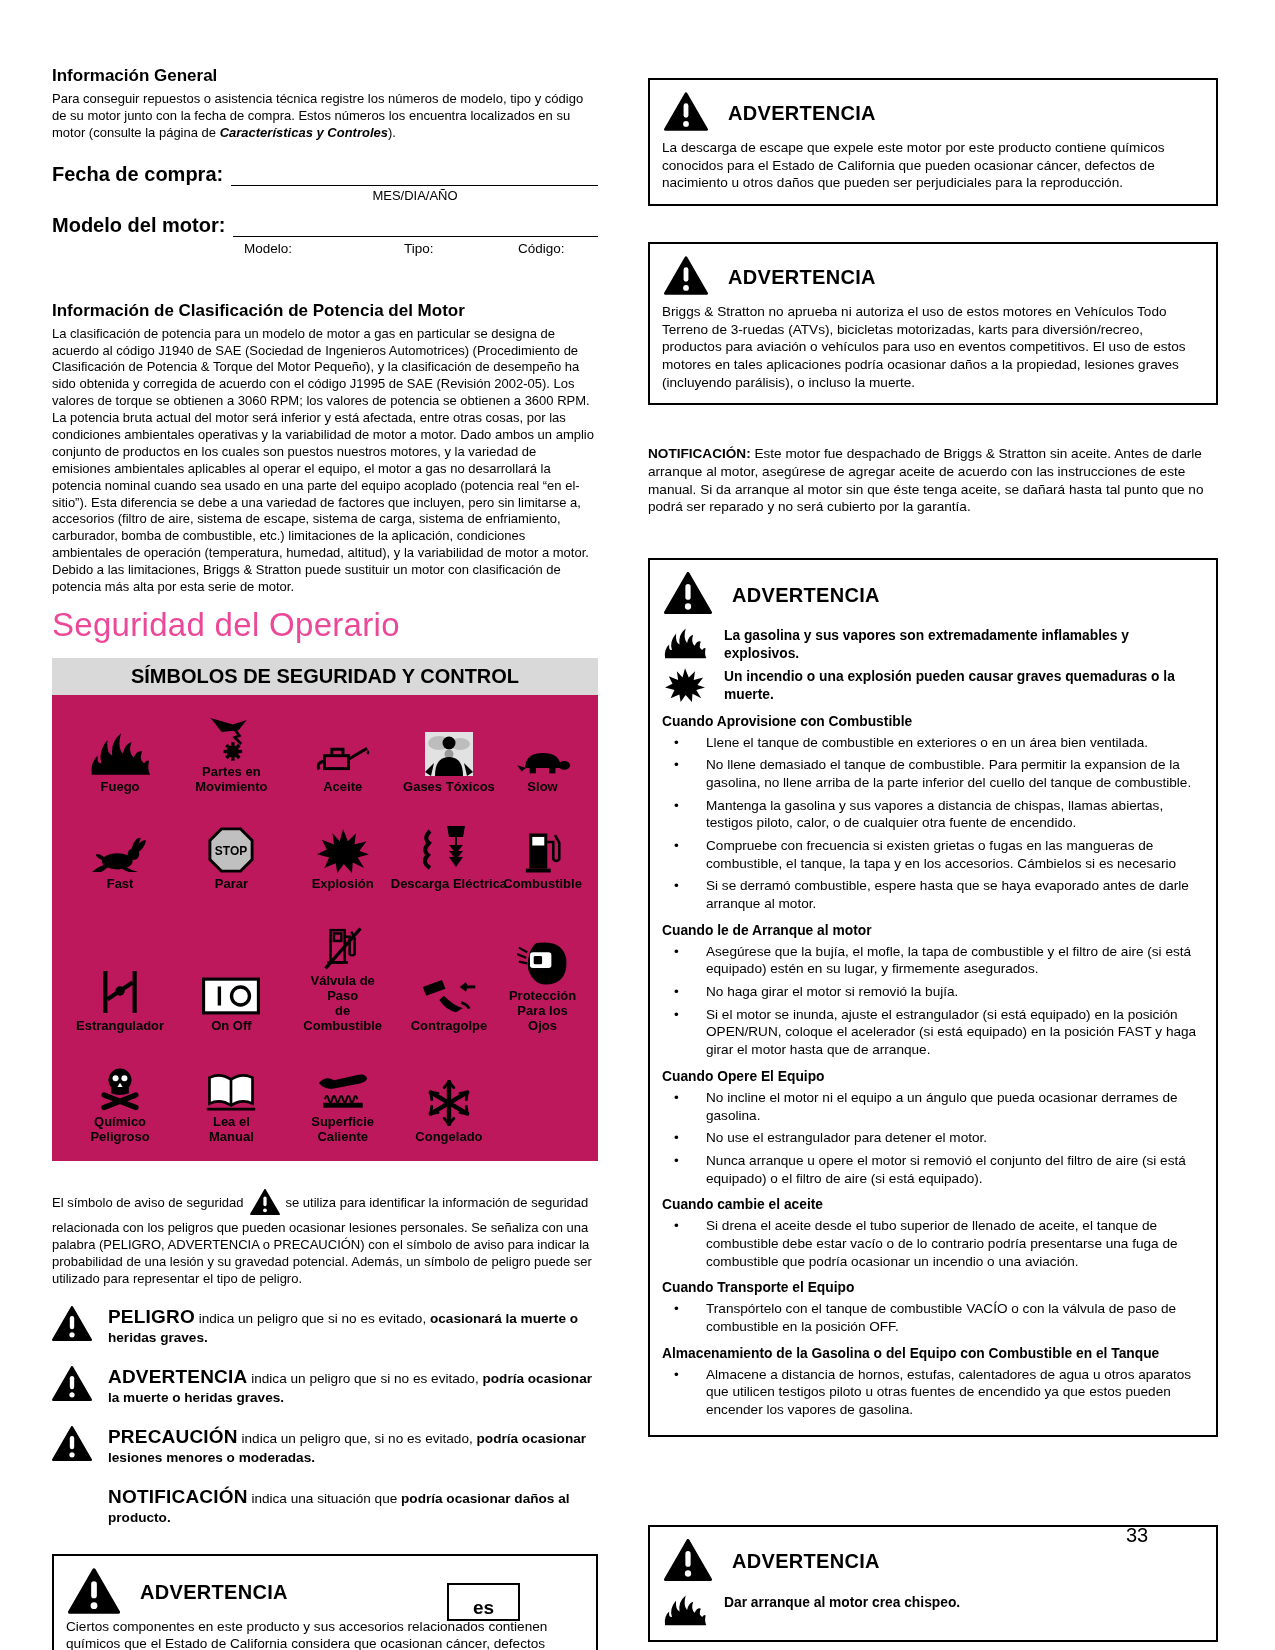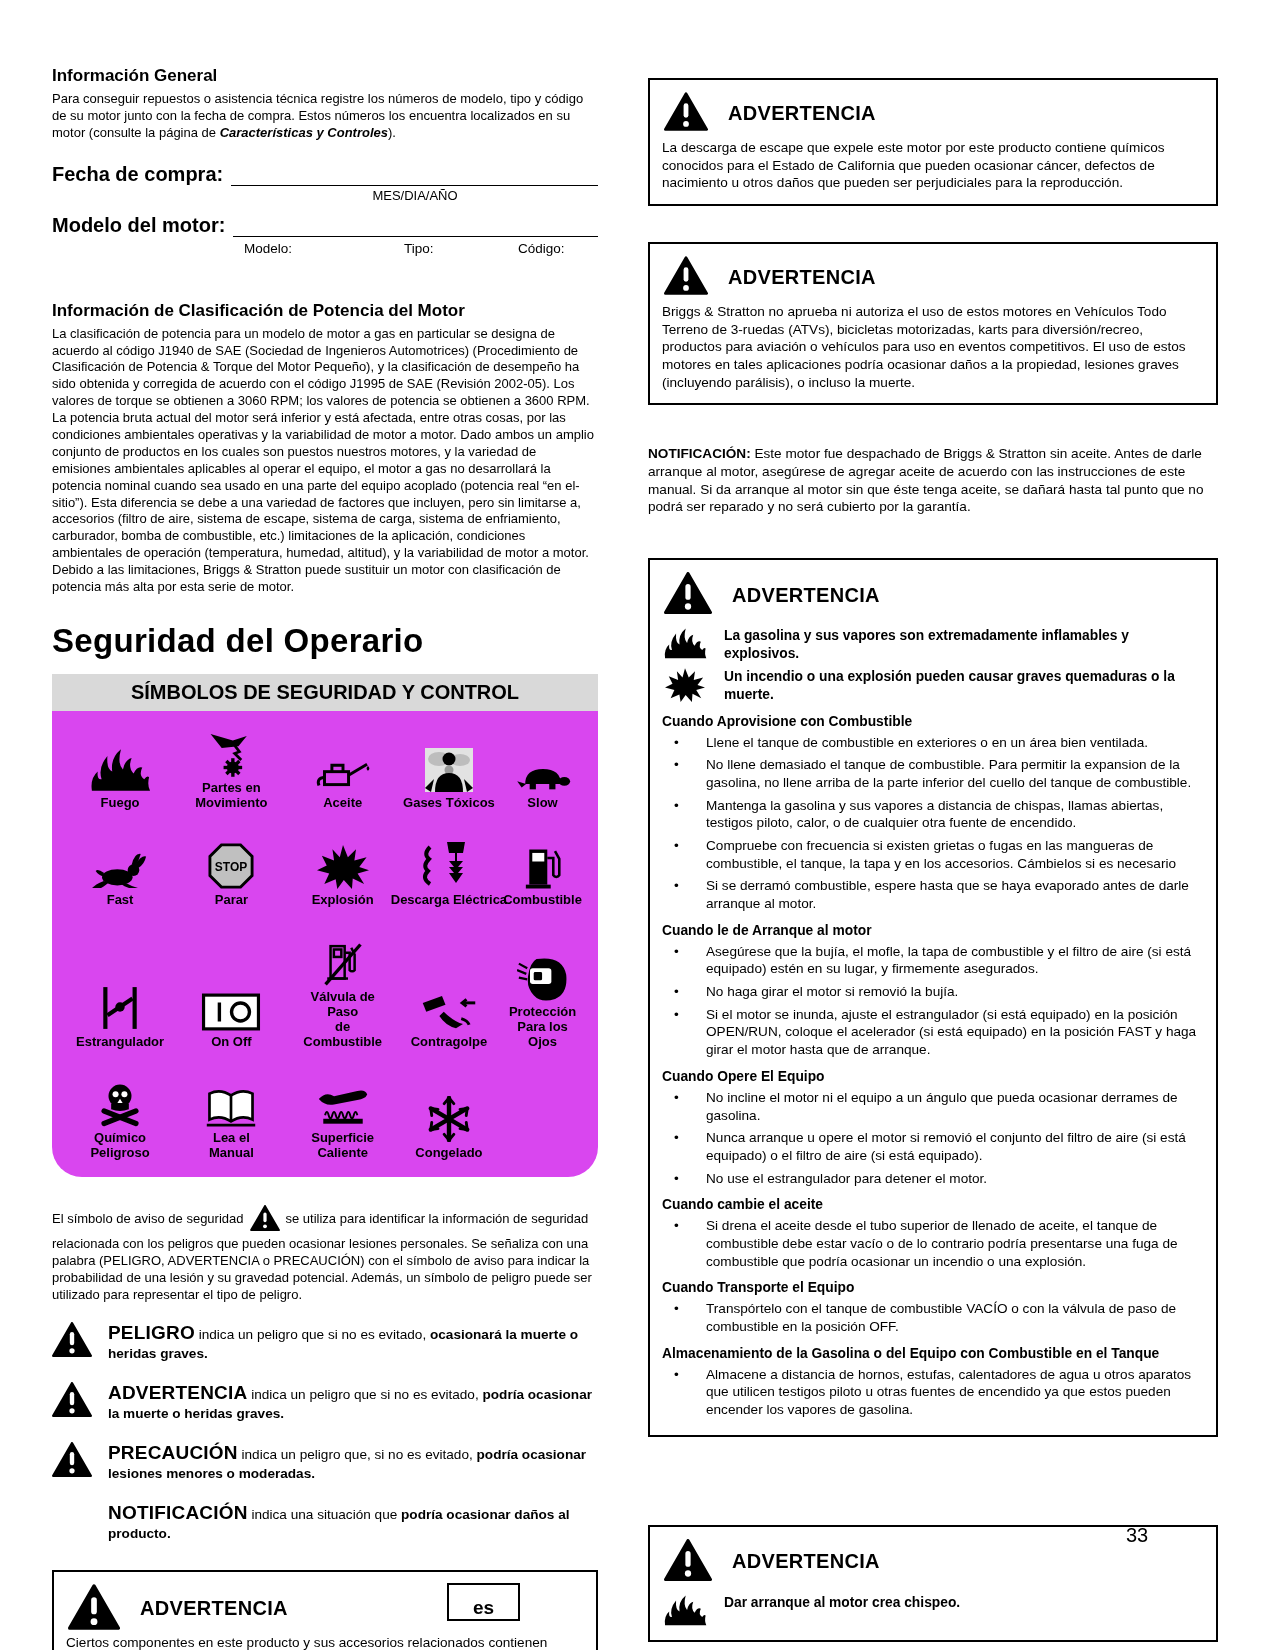--- a/index.html
+++ b/index.html
@@ -24,23 +24,23 @@
   #power-title { margin-top: 40px; }
 
   .field-row { display: flex; align-items: flex-end; margin-top: 20px; }
   .big-label { font-size: 20px; font-weight: bold; white-space: nowrap; }
   .fill-line { flex: 1; border-bottom: 1.6px solid #000; margin-left: 8px; height: 24px; }
   .hint { font-size: 13px; margin-top: 2px; padding-left: 180px; width: 546px; text-align: center; }
   .subfields { position: relative; height: 20px; margin-top: 4px; font-size: 13.5px; }
   .subfields span { position: absolute; top: 0; }
   .sub-0 { left: 192px; } .sub-1 { left: 352px; } .sub-2 { left: 466px; }
 
-  h1.gray { font-size: 33px; font-weight: bold; color: #000000; margin: 26px 0 14px; letter-spacing: 0.3px; }
-
-  .sym-table { background: #d946ef; border-radius: 30px; }
+  h1.gray { font-size: 33px; font-weight: normal; color: #ec4899; margin: 10px 0 14px; letter-spacing: 0.3px; }
+
+  .sym-table { background: #be185d; }
   .sym-head { background: #d9d9d9; text-align: center; font-size: 20px; font-weight: bold; padding: 7px 0; }
   .sym-grid { display: grid; grid-template-columns: 19% 25% 19% 23% 14%; padding: 12px 20px 16px; row-gap: 24px; }
   .sym-cell { display: flex; flex-direction: column; align-items: center; justify-content: flex-end; text-align: center; }
   .sym-icon { height: 54px; display: flex; align-items: flex-end; justify-content: center; }
   .sym-icon svg { display: block; }
   .sym-label { font-size: 13px; font-weight: bold; line-height: 1.15; white-space: pre-line; margin-top: 4px; }
 
   .intro { margin-top: 28px; }
   .inline-tri { display: inline-block; vertical-align: -8px; margin: 0 6px; }
 
@@ -476,26 +476,26 @@
           </ul>
           <div class="wsec-h">Cuando le de Arranque al motor</div>
           <ul class="bullets">
             <li>Asegúrese que la bujía, el mofle, la tapa de combustible y el filtro de aire (si está equipado) estén en su lugar, y firmemente asegurados.</li>
             <li>No haga girar el motor si removió la bujía.</li>
             <li>Si el motor se inunda, ajuste el estrangulador (si está equipado) en la posición OPEN/RUN, coloque el acelerador (si está equipado) en la posición FAST y haga girar el motor hasta que de arranque.</li>
           </ul>
           <div class="wsec-h">Cuando Opere El Equipo</div>
           <ul class="bullets">
             <li>No incline el motor ni el equipo a un ángulo que pueda ocasionar derrames de gasolina.</li>
+            <li>No use el estrangulador para detener el motor.</li>
             <li>Nunca arranque u opere el motor si removió el conjunto del filtro de aire (si está equipado) o el filtro de aire (si está equipado).</li>
-            <li>No use el estrangulador para detener el motor.</li>
           </ul>
           <div class="wsec-h">Cuando cambie el aceite</div>
           <ul class="bullets">
-            <li>Si drena el aceite desde el tubo superior de llenado de aceite, el tanque de combustible debe estar vacío o de lo contrario podría presentarse una fuga de combustible que podría ocasionar un incendio o una explosión.</li>
+            <li>Si drena el aceite desde el tubo superior de llenado de aceite, el tanque de combustible debe estar vacío o de lo contrario podría presentarse una fuga de combustible que podría ocasionar un incendio o una aviación.</li>
           </ul>
           <div class="wsec-h">Cuando Transporte el Equipo</div>
           <ul class="bullets">
             <li>Transpórtelo con el tanque de combustible VACÍO o con la válvula de paso de combustible en la posición OFF.</li>
           </ul>
           <div class="wsec-h">Almacenamiento de la Gasolina o del Equipo con Combustible en el Tanque</div>
           <ul class="bullets">
             <li>Almacene a distancia de hornos, estufas, calentadores de agua u otros aparatos que utilicen testigos piloto u otras fuentes de encendido ya que estos pueden encender los vapores de gasolina.</li>
           </ul>
         </div>

